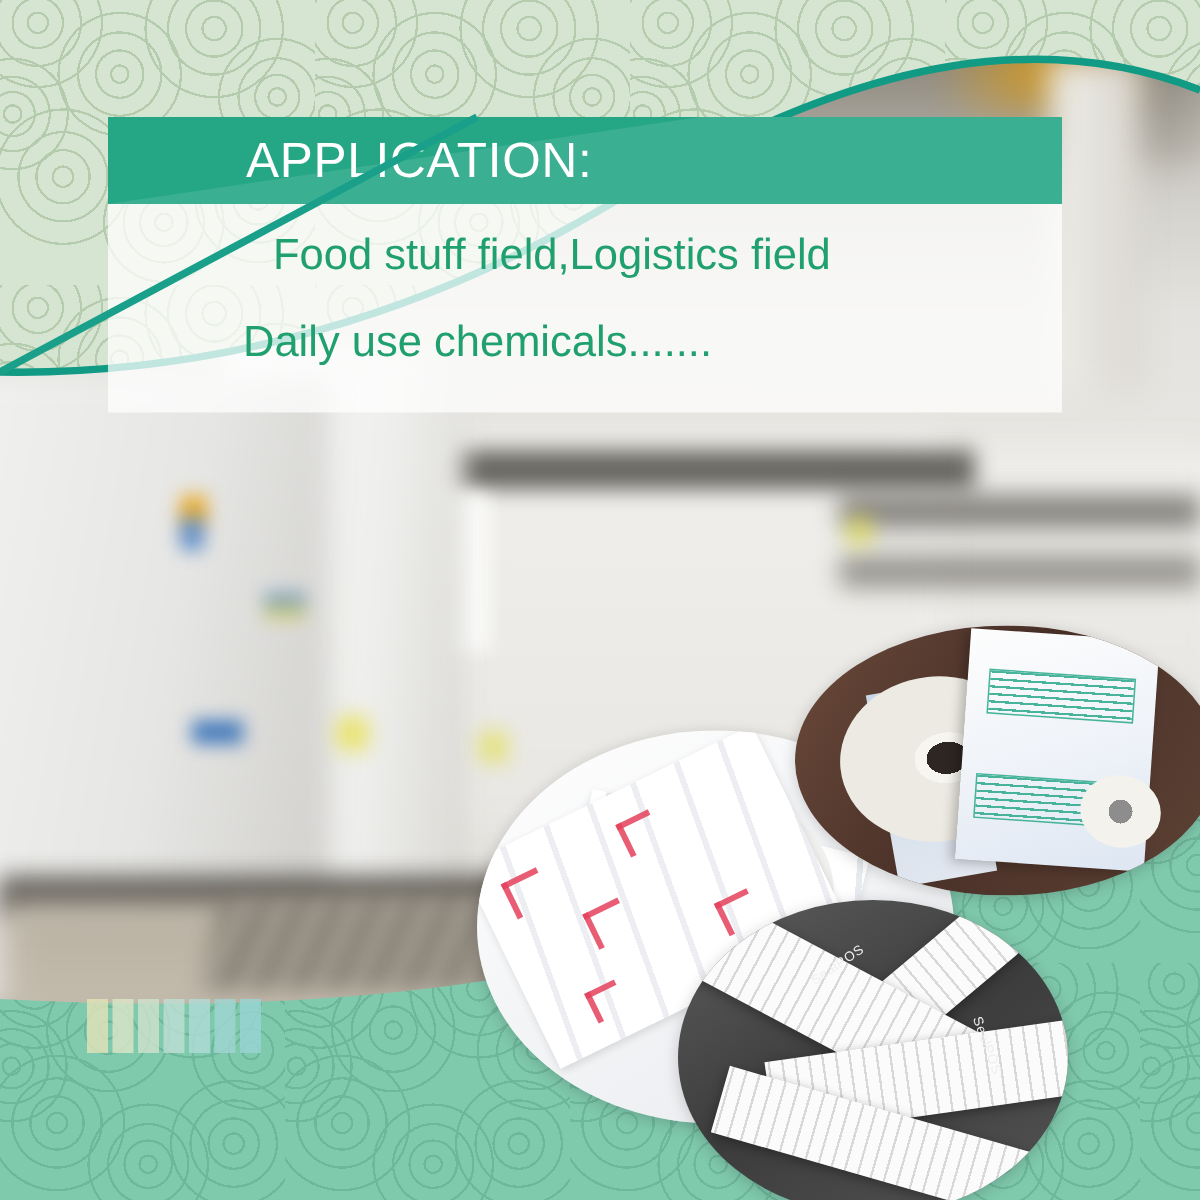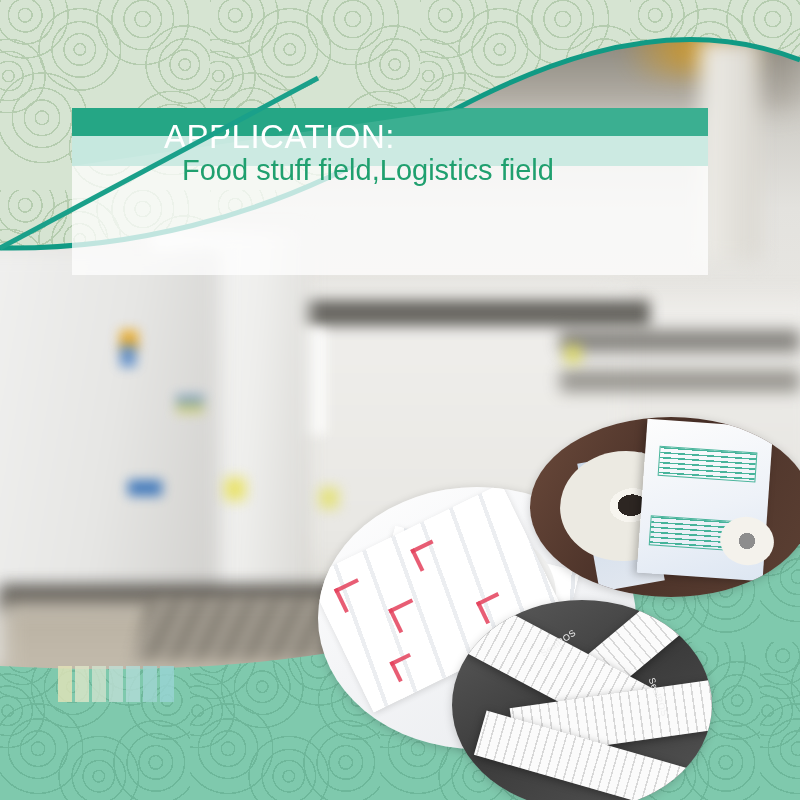--- a/index.html
+++ b/index.html
@@ -134,21 +134,20 @@
     background:var(--mint);
     -webkit-clip-path:path("M0,330 L800,330 L800,26 C700,66 600,108 470,150 C340,192 180,206 0,196 Z");
     clip-path:path("M0,330 L800,330 L800,26 C700,66 600,108 470,150 C340,192 180,206 0,196 Z");
   }
   .band-bottom .ringpat{--ring:#6bb497;opacity:.85;background-size:190px 172px;}
 
   
   .header-bar{
     position:absolute;left:72px;top:78px;width:636px;height:58px;
     background:#25a685;
-    margin-top:30px;
   }
   .header-bar .title{
     position:absolute;left:92px;top:50%;transform:translateY(-50%);
     color:#ffffff;font-size:33px;letter-spacing:.5px;white-space:nowrap;
     font-family:"Liberation Sans",sans-serif;font-weight:400;
   }
   
   .bar-wedge{
     position:absolute;left:0;top:0;width:100%;height:100%;
     background:rgba(255,255,255,.10);
@@ -346,19 +345,20 @@
     </div>
   </div>
 
   <div class="header-bar">
     <div class="bar-wedge"></div>
     <div class="title">APPLICATION:</div>
   </div>
 
   <div class="text-panel">
     <div class="line line1">Food stuff field,Logistics field</div>
+    <div class="line line2">Daily use chemicals.......</div>
   </div>
 
   <svg class="diag-slash" viewBox="0 0 800 800">
     <path d="M318,78 L0,248" fill="none" stroke="#1aa08a" stroke-width="5"></path>
   </svg>
 
 </div>
 
 </body></html>

